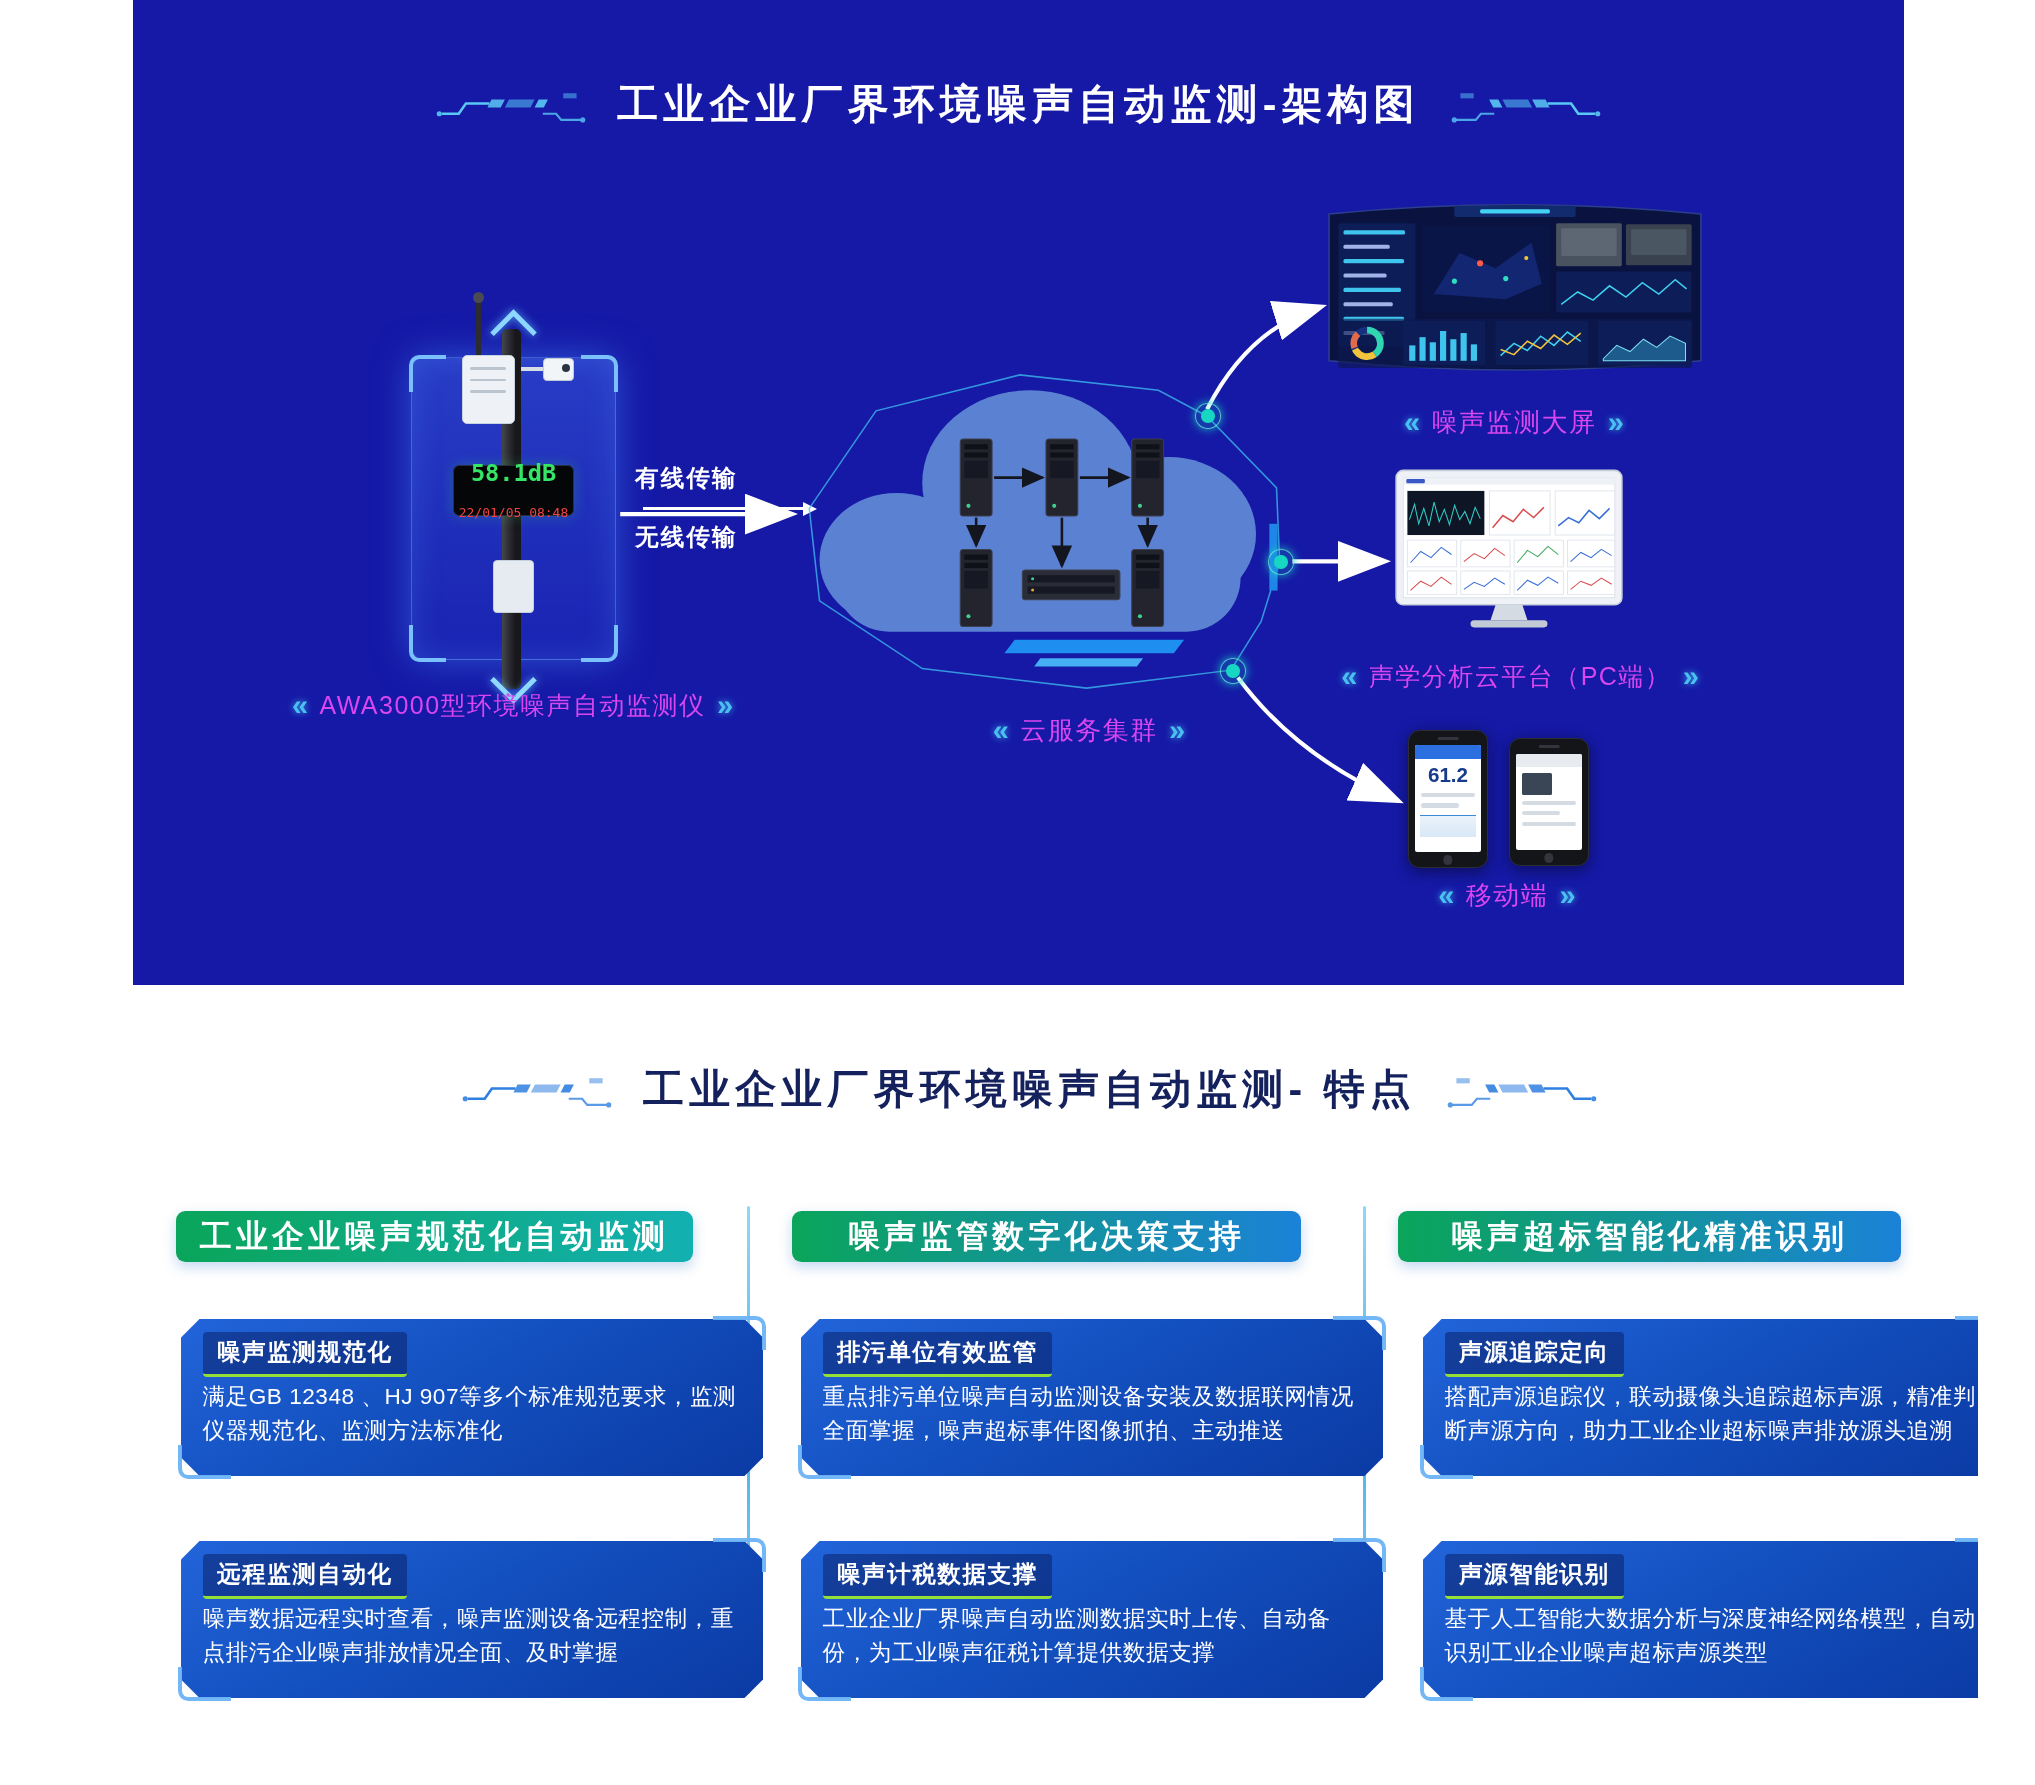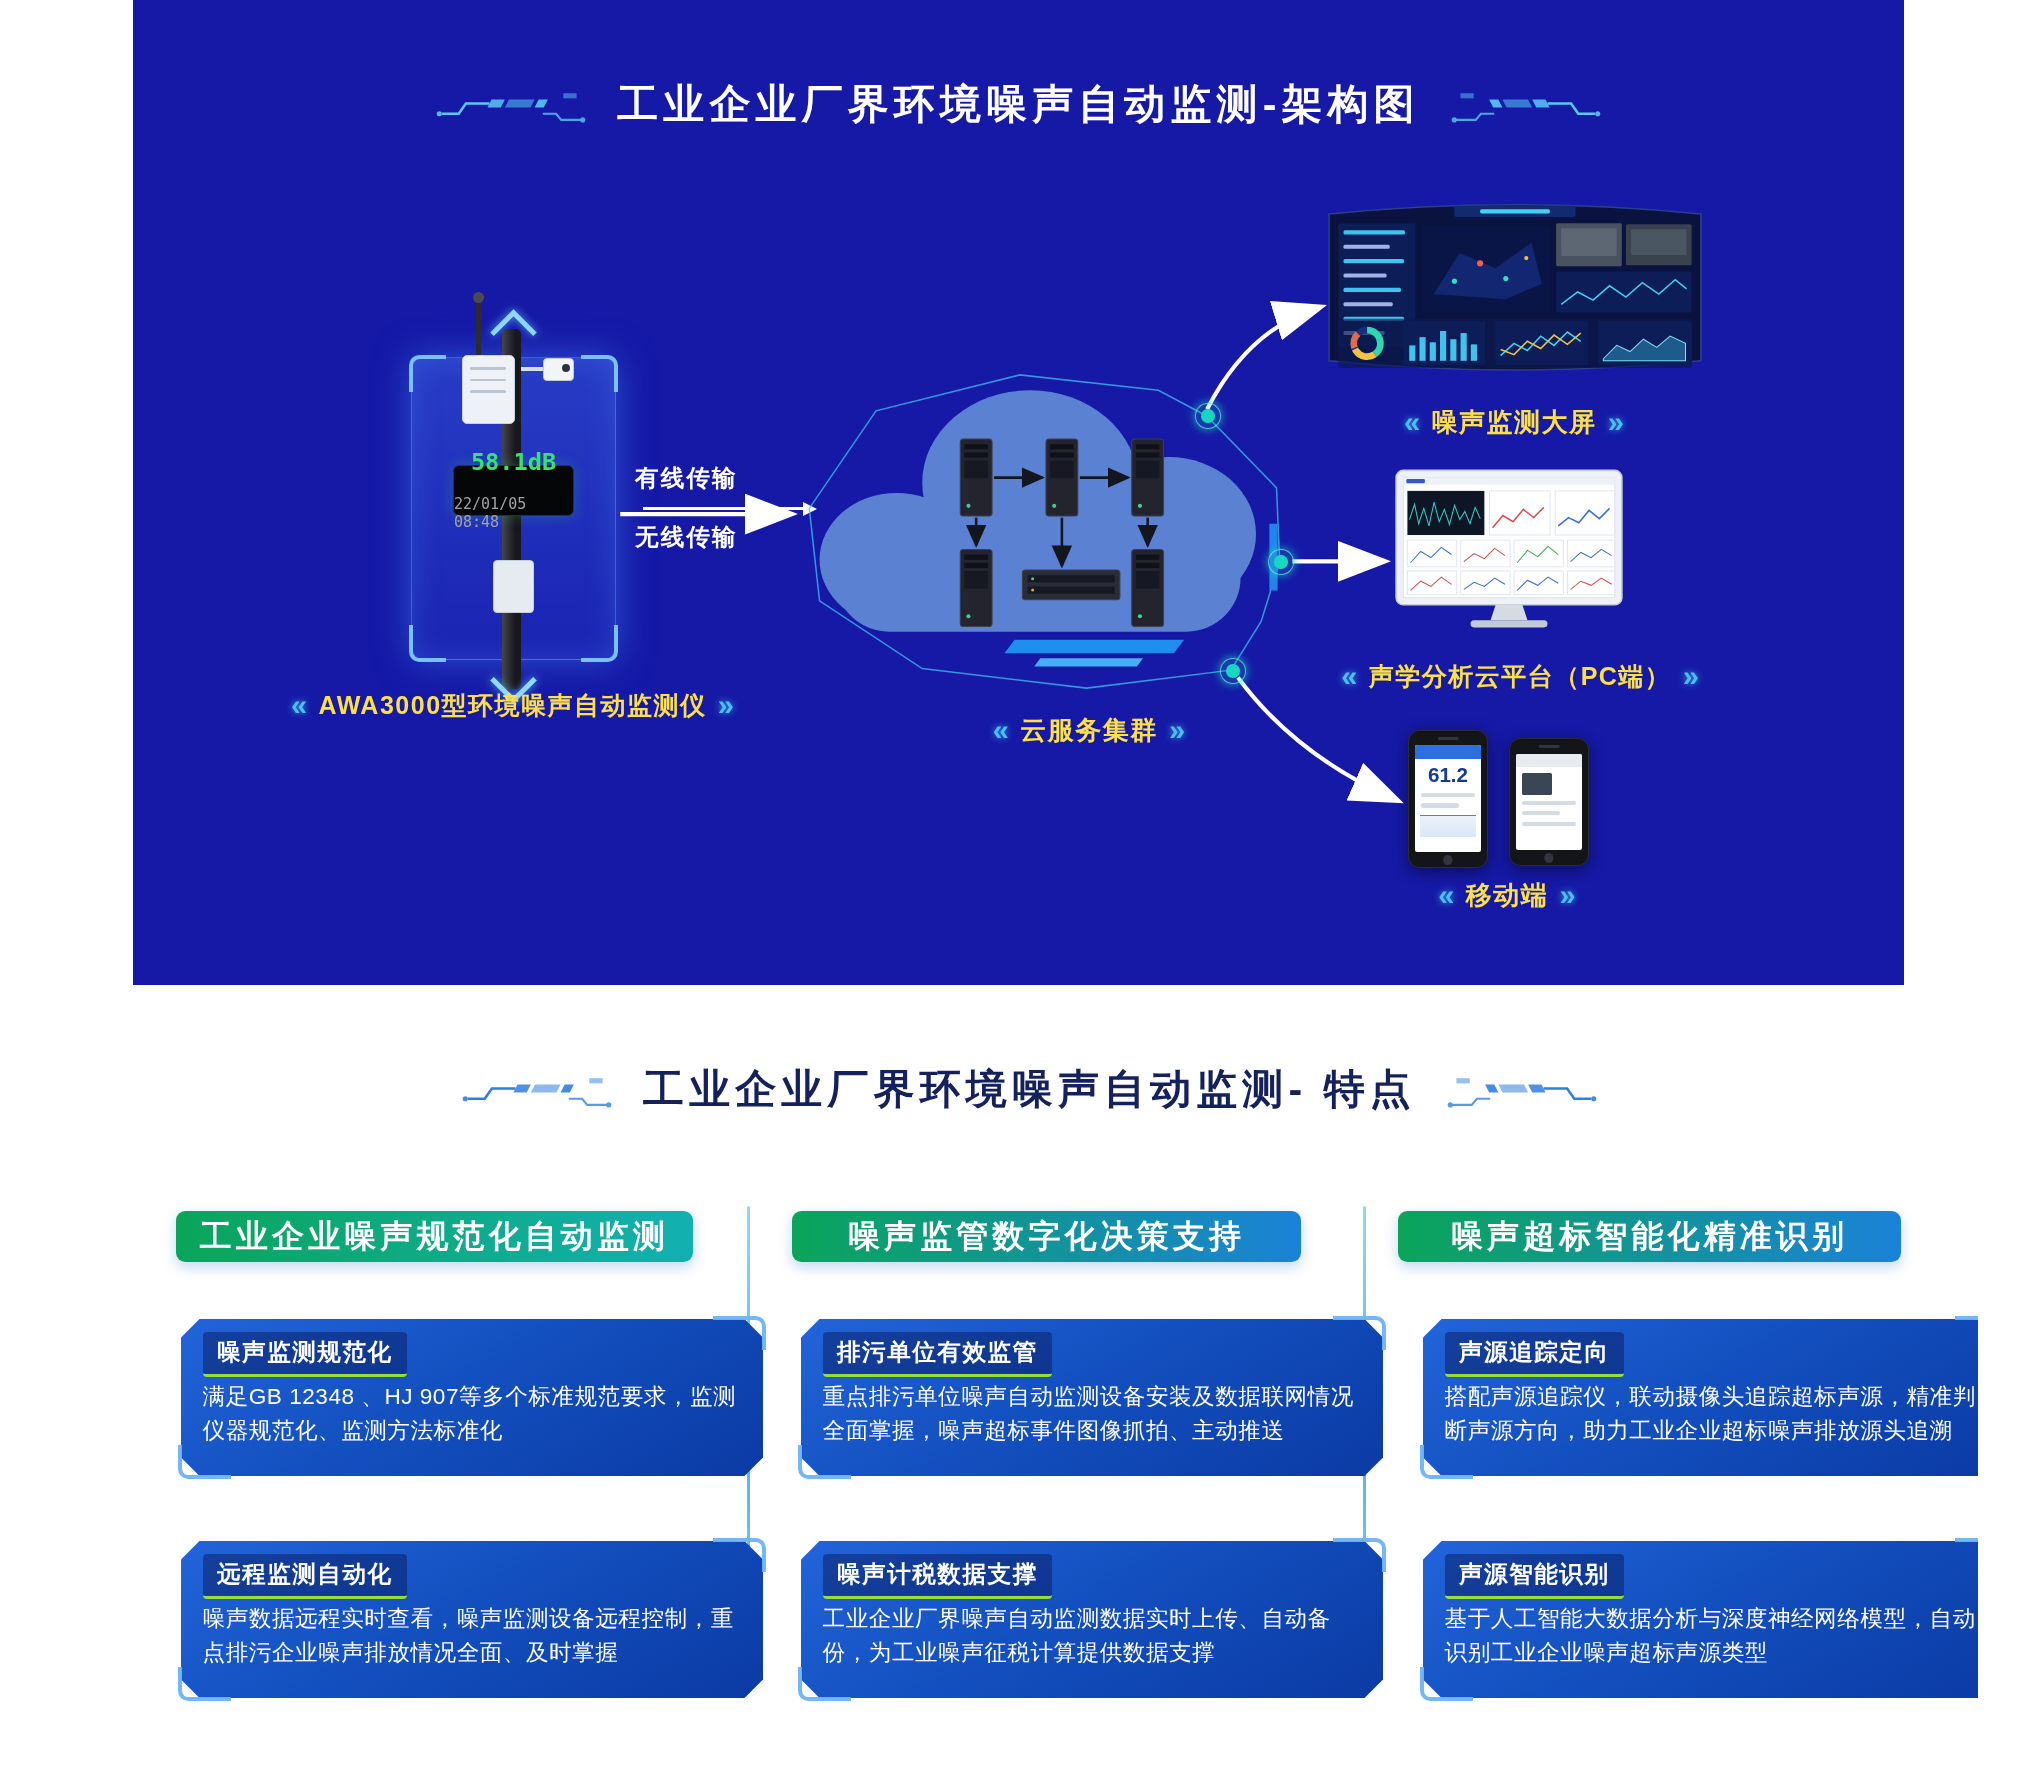--- a/index.html
+++ b/index.html
@@ -40,27 +40,27 @@
   .cabinet { position:absolute; left:329px; top:355px; width:51px; height:67px; background:#eef2f6; border:1px solid #c8d2dc; border-radius:5.1px; }
   .cabinet .vent { position:absolute; left:7.2px; width:36px; height:2.6px; background:#b9c4cf; border-radius:1.5px; }
   .cam-arm { position:absolute; left:388px; top:367px; width:25px; height:4.1px; background:#d8dee6; }
   .cam-body { position:absolute; left:410px; top:358px; width:29px; height:20.6px; background:#f2f5f8; border:1px solid #c0cad4; border-radius:4.1px; }
   .cam-lens { position:absolute; right:2.6px; top:4.6px; width:8.7px; height:8.7px; border-radius:50%; background:#2a3340; }
 
   .led { position:absolute; left:320px; top:465px; width:119px; height:49px; background:#050608; border:1.5px solid #2a2f38;
     border-radius:6.2px; display:flex; flex-direction:column; align-items:center; justify-content:center;
     box-shadow:0 0 13.4px rgba(53,229,101,.25); }
   .led-main { font-family:"DejaVu Sans Mono",monospace; font-weight:bold; font-size:23.6px; color:#35e565; line-height:1.05; }
-  .led-sub { font-family:"DejaVu Sans Mono",monospace; font-size:15px; color:#a3a3a3; margin-top:20px; }
+  .led-sub { font-family:"DejaVu Sans Mono",monospace; font-size:13px; color:#ef4444; margin-top:20px; }
   .junction { position:absolute; left:360px; top:560px; width:39px; height:51px; background:#e6ebf1; border:1px solid #c6d0da; border-radius:4.1px; }
 
   
   .io-label { position:absolute; display:flex; align-items:center; justify-content:center; gap:11.3px; }
   .chev-glyph { font-size:29px; font-weight:bold; color:#49c0f0; text-shadow:0 0 7.2px rgba(73,192,240,.85); line-height:1; }
-  .io-text { color:#fde047; font-weight:bold; font-size:26px; letter-spacing:1.5px; white-space:nowrap; }
+  .io-text { color:#d946ef; font-weight:normal; font-size:26px; letter-spacing:1.5px; white-space:nowrap; }
   .io-text.small { font-size:25px; }
 
   
   .transmission { position:absolute; left:502px; top:462px; width:185px; text-align:left; }
   .trans-label { color:#ffffff; font-size:23.6px; font-weight:bold; letter-spacing:2.1px; }
   .trans-arrow { position:relative; width:170px; height:0; border-top:3.6px solid #ffffff; margin:13.4px auto 10.3px; }
   .trans-arrow::after { content:""; position:absolute; right:-4.1px; top:-8.7px; width:0; height:0;
     border-left:14.4px solid #ffffff; border-top:7.2px solid transparent; border-bottom:7.2px solid transparent; }
 
   .cloud-svg { position:absolute; left:666px; top:354px; width:495px; height:354px; }

